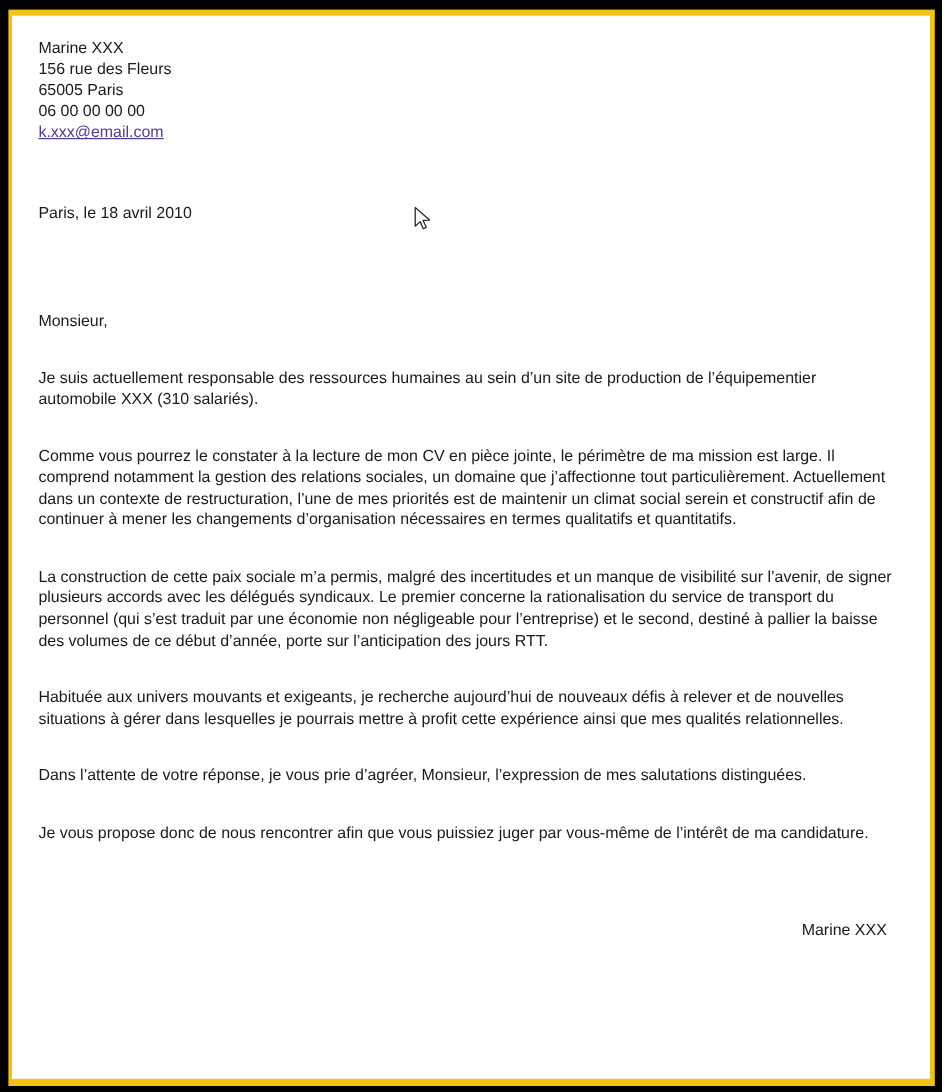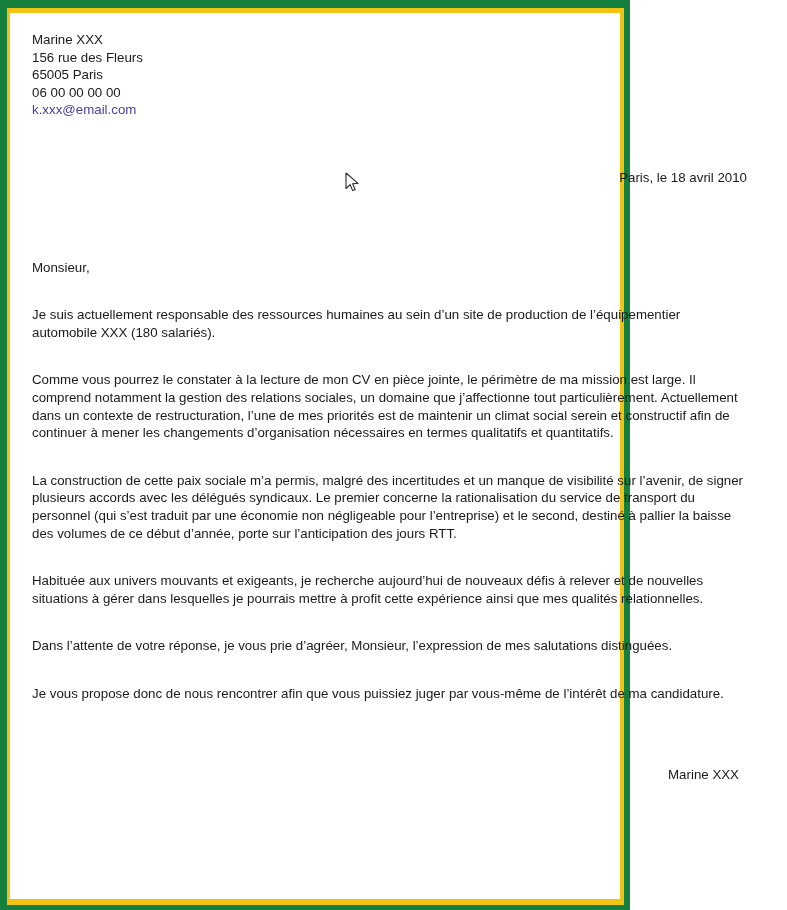--- a/index.html
+++ b/index.html
@@ -10,24 +10,24 @@
   body {
     width: 787px;
     height: 910px;
     font-family: "Liberation Sans", sans-serif;
     overflow: hidden;
   }
 
   
   #page-frame {
     position: relative;
-    width: 630px;
+    width: 785px;
     height: 910px;
     box-sizing: border-box;
-    background: #15803d;
+    background: #000000;
   }
   
   #frame-inner-ring {
     position: absolute;
     left: 7px;
     top: 8px;
     right: 6px;
     bottom: 5px;
     background: #f2c313;
   }
@@ -52,26 +52,26 @@
   }
 
   .sender-block {
     margin-top: 13px;
   }
   .sender-line {
     white-space: nowrap;
   }
   .email-link {
     color: #4a3f9e;
+    text-decoration: underline;
     cursor: pointer;
     margin-top: 36px;
   }
 
   .date-line {
-    text-align: right;
     margin-top: 50px;
   }
 
   .salutation {
     margin-top: 72px;
   }
 
   .para {
     margin-top: 30px;
     text-align: left;
@@ -110,21 +110,21 @@
         <div class="sender-line">06 00 00 00 00</div>
         <div class="sender-line">
           <span class="email-link">k.xxx@email.com</span>
         </div>
       </div>
 
       <div class="date-line">Paris, le 18 avril 2010</div>
 
       <div class="salutation">Monsieur,</div>
 
-      <p class="para">Je suis actuellement responsable des ressources humaines au sein d’un site de production de l’équipementier automobile XXX (180 salariés).</p>
+      <p class="para">Je suis actuellement responsable des ressources humaines au sein d’un site de production de l’équipementier automobile XXX (310 salariés).</p>
       <p class="para">Comme vous pourrez le constater à la lecture de mon CV en pièce jointe, le périmètre de ma mission est large. Il comprend notamment la gestion des relations sociales, un domaine que j’affectionne tout particulièrement. Actuellement dans un contexte de restructuration, l’une de mes priorités est de maintenir un climat social serein et constructif afin de continuer à mener les changements d’organisation nécessaires en termes qualitatifs et quantitatifs.</p>
       <p class="para">La construction de cette paix sociale m’a permis, malgré des incertitudes et un manque de visibilité sur l’avenir, de signer plusieurs accords avec les délégués syndicaux. Le premier concerne la rationalisation du service de transport du personnel (qui s’est traduit par une économie non négligeable pour l’entreprise) et le second, destiné à pallier la baisse des volumes de ce début d’année, porte sur l’anticipation des jours RTT.</p>
       <p class="para">Habituée aux univers mouvants et exigeants, je recherche aujourd’hui de nouveaux défis à relever et de nouvelles situations à gérer dans lesquelles je pourrais mettre à profit cette expérience ainsi que mes qualités relationnelles.</p>
       <p class="para">Dans l’attente de votre réponse, je vous prie d’agréer, Monsieur, l’expression de mes salutations distinguées.</p>
       <p class="para">Je vous propose donc de nous rencontrer afin que vous puissiez juger par vous-même de l’intérêt de ma candidature.</p>
 
       <div class="signature">Marine XXX</div>
 
     </div>
   </div>

